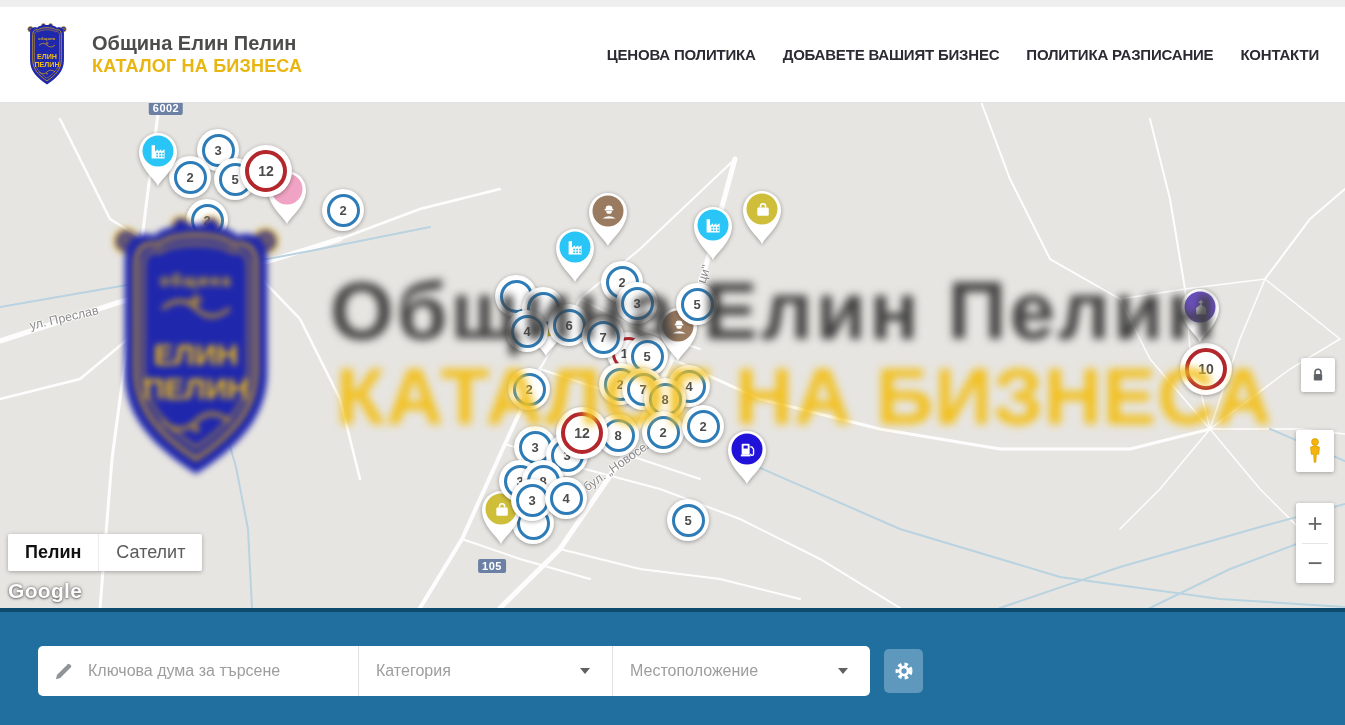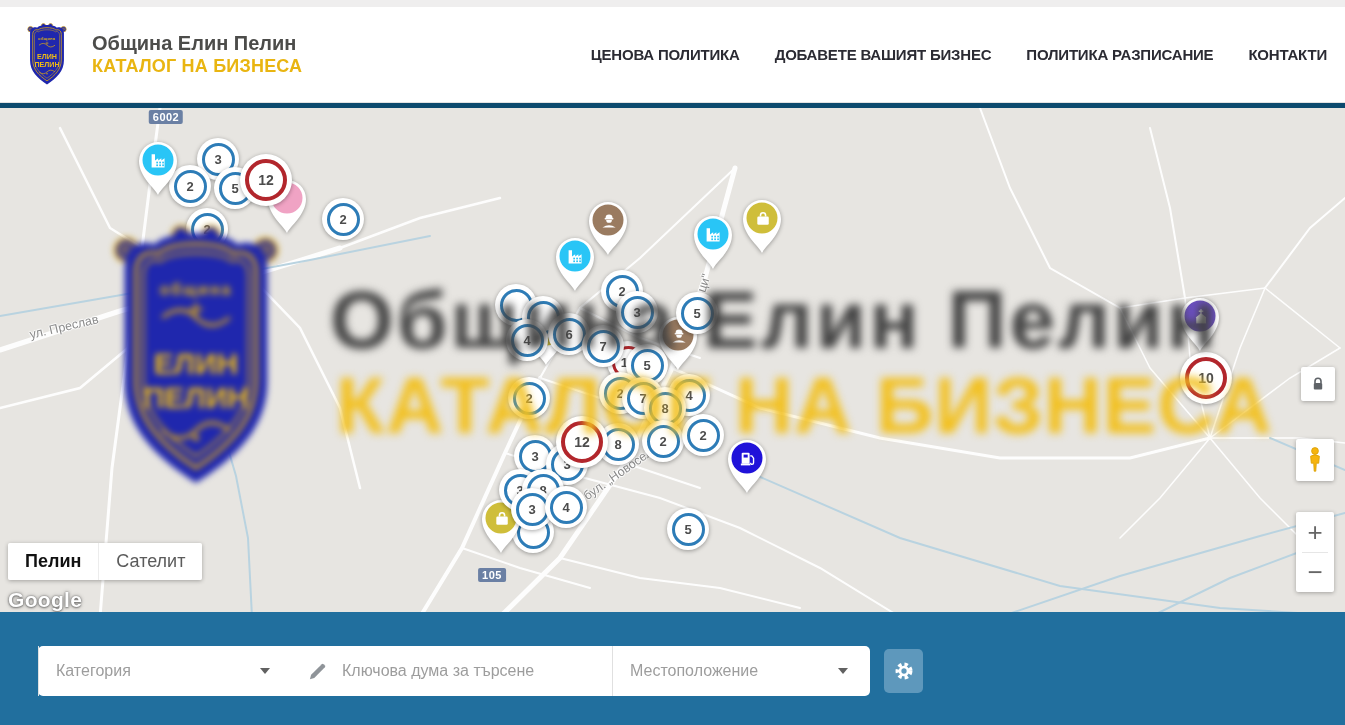--- a/index.html
+++ b/index.html
@@ -8,25 +8,25 @@
 
   
   .header { position:absolute; top:0; left:0; width:1345px; height:103px; background:#fff;
             border-top:7px solid #efeeee; border-bottom:1px solid #e3e3e3;
             display:flex; align-items:center; justify-content:space-between; z-index:60; }
   .brand { display:flex; align-items:center; margin-left:24px; }
   .brand-logo { width:46px; height:66px; }
   .brand-text { margin-left:22px; line-height:1.22; }
   .brand-title { font-size:20px; font-weight:bold; color:#4c4c4a; }
   .brand-subtitle { font-size:18px; font-weight:bold; color:#e9b511; letter-spacing:.2px; }
-  .nav { display:flex; gap:35px; margin-right:18px; align-items:center; }
+  .nav { display:flex; gap:27px; margin-right:26px; align-items:center; }
   .nav-item { font-size:15px; font-weight:bold; color:#2b2b33; letter-spacing:-0.2px; cursor:pointer; white-space:nowrap; }
 
   
-  .map { position:absolute; top:108px; left:0; width:1345px; height:509px; background:#e7e5e1; overflow:hidden; }
+  .map { position:absolute; top:99px; left:0; width:1345px; height:509px; background:#e7e5e1; overflow:hidden; }
   .roads { position:absolute; top:0; left:0; z-index:1; }
   .road-badge { position:absolute; transform:translate(-50%,-50%); background:#6b80a4; color:#fff;
                 font-size:11px; font-weight:bold; padding:1px 4px; border-radius:2px; z-index:6; letter-spacing:.5px; }
   .road-label { position:absolute; color:#8b8b8b; font-size:12.5px; z-index:6; white-space:nowrap;
                 text-shadow:-1px 0 1px #fff,1px 0 1px #fff,0 -1px 1px #fff,0 1px 1px #fff; }
 
   
   .cluster { position:absolute; transform:translate(-50%,-50%); width:42px; height:42px; background:#fff;
              border-radius:50%; display:flex; align-items:center; justify-content:center;
              box-shadow:0 1px 4px rgba(0,0,0,.35); z-index:20; cursor:pointer; }
@@ -536,29 +536,29 @@
     </div>
     <div class="zoomctl">
       <button>+</button>
       <div class="divider"></div>
       <button>−</button>
     </div>
   </div>
 
   <div class="searchbar">
     <div class="search-fields">
-      <div class="field field-select field-category">
-        <span class="sel-text">Категория</span>
-        <span class="caret"></span>
-      </div>
       <div class="field field-keyword">
         <svg width="20" height="20" viewBox="0 0 16 16">
           <path d="M1.5,14.5 l1,-3.5 8.5,-8.5 a1,1 0 0 1 1.4,0 l1.1,1.1 a1,1 0 0 1 0,1.4 l-8.5,8.5 z" fill="#8f9499"></path>
         </svg>
         <input type="text" placeholder="Ключова дума за търсене" style="">
+      </div>
+      <div class="field field-select field-category">
+        <span class="sel-text">Категория</span>
+        <span class="caret"></span>
       </div>
       <div class="field field-select field-location">
         <span class="sel-text">Местоположение</span>
         <span class="caret"></span>
       </div>
     </div>
     <button class="gear-btn">
       <svg width="22" height="22" viewBox="0 0 20 20">
         <circle cx="10" cy="10" r="6" fill="none" stroke="#fff" stroke-width="3.4" stroke-dasharray="3.1,2.6"></circle>
         <circle cx="10" cy="10" r="3.6" fill="none" stroke="#fff" stroke-width="2.4"></circle>

